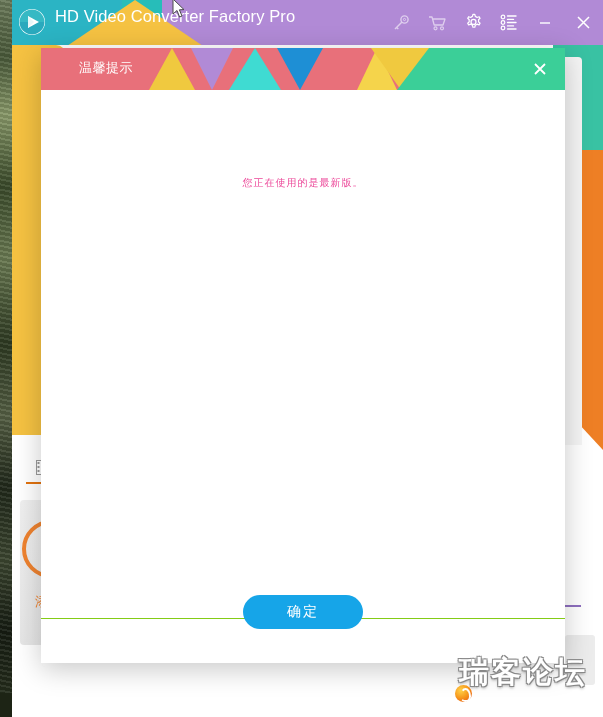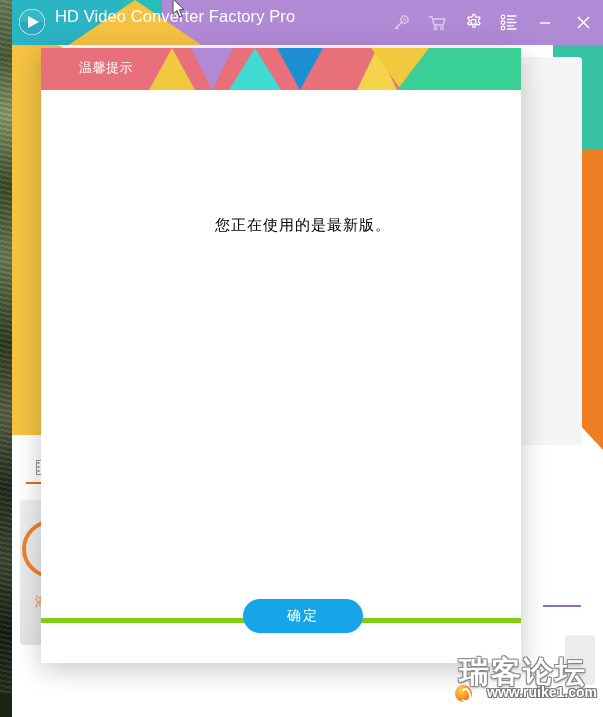--- a/index.html
+++ b/index.html
@@ -137,21 +137,21 @@
     position:absolute; right:22px; top:560px; width:38px; height:2px;
     background:#8e6fbf;
   }
   .grey-chip {
     position:absolute; right:8px; top:590px; width:30px; height:50px;
     background:#ececec; border-radius:3px;
   }
 
   
   .dialog {
-    position:absolute; left:41px; top:48px; width:480px; height:615px;
+    position:absolute; left:41px; top:48px; width:524px; height:615px;
     background:#ffffff;
     box-shadow:0 6px 26px rgba(0,0,0,.22);
     overflow:hidden;
     z-index:50;
   }
   .dlg-header {
     position:relative; width:524px; height:42px;
     background:#e8707a; overflow:hidden;
   }
   .dlg-title {
@@ -160,25 +160,25 @@
     z-index:5;
   }
   .dlg-close {
     position:absolute; right:8px; top:0; width:34px; height:42px;
     display:flex; align-items:center; justify-content:center;
     color:#ffffff; z-index:6;
   }
   .dlg-body { position:relative; width:524px; height:528px; background:#ffffff; }
   .dlg-message {
     position:absolute; left:0; top:86px; width:524px;
-    text-align:center; font-size:15px; color:#000000; letter-spacing:1px;margin-top:40px;
+    text-align:center; font-size:10px; color:#ec4899; letter-spacing:1px;
   }
   .dlg-footer {
     position:relative; width:524px; height:45px;
-    border-top:5px solid #84cc16; background:#ffffff;
+    border-top:1px solid #84cc16; background:#ffffff;
   }
   .dlg-ok {
     position:absolute; left:50%; transform:translateX(-50%); top:-24px;
     width:120px; height:34px; border:none; border-radius:17px;
     background:#16a5e8; color:#ffffff; font-size:14px; letter-spacing:2px;
     cursor:pointer; font-family:"Liberation Sans","DejaVu Sans",sans-serif;
   }
 
   
   .watermark {
@@ -371,21 +371,20 @@
     </div>
 
     <div class="dlg-footer">
       <button class="dlg-ok">确定</button>
     </div>
   </div>
 
   <div class="watermark">
     <div class="wm-cn">瑞客论坛</div>
     <div class="wm-logo"></div>
-    <div class="wm-url">www.ruike1.com</div>
   </div>
 
   <div class="cursor">
     <svg width="16" height="22" viewBox="0 0 16 22">
       <polygon points="1,1 1,16 5,12.5 7.6,19 10,18 7.4,11.8 12,11.6" fill="#ffffff" stroke="#4a4a4a" stroke-width="1"></polygon>
     </svg>
   </div>
 
 </div>
 

